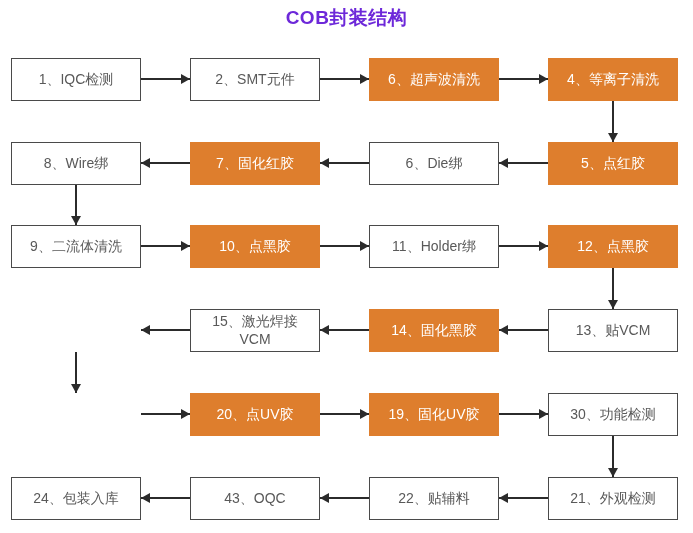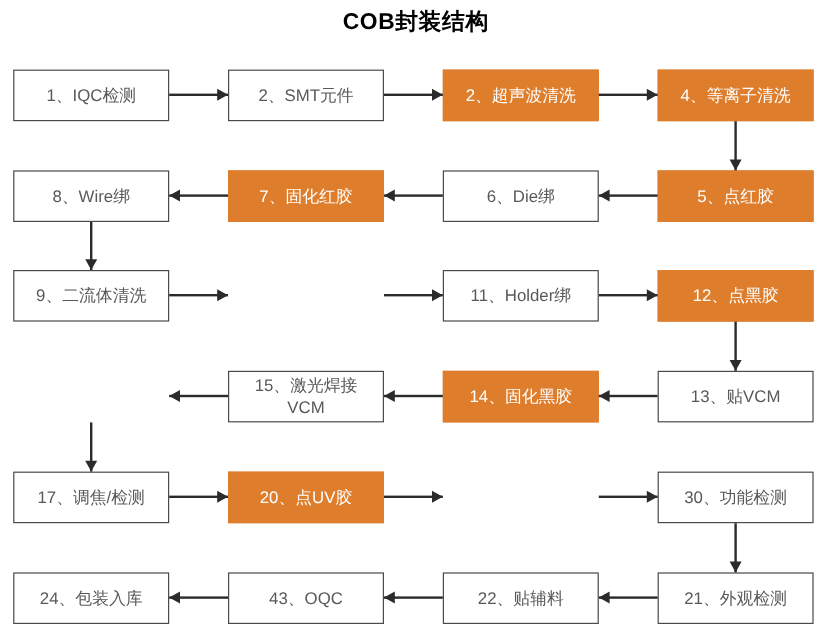--- a/index.html
+++ b/index.html
@@ -2,21 +2,21 @@
 <html style="--highlight-fill: #DE7E2D; --highlight-text: #FFFFFF; --box-fill: #FFFFFF; --box-border: #4A4A4A; --box-text: #595959; --arrow: #2B2B2B;"><head>
 <meta charset="utf-8">
 <style>
   html,body{margin:0;padding:0;background:#ffffff;}
   .canvas{
     position:relative;width:693px;height:533px;background:#ffffff;
     font-family:"Liberation Sans","DejaVu Sans",sans-serif;overflow:hidden;
   }
   .title{
     position:absolute;top:5px;left:0;width:100%;margin:0;
-    text-align:center;font-size:19px;font-weight:bold;color:#000000;
+    text-align:center;font-size:19px;font-weight:bold;color:#6d28d9;
     letter-spacing:0.5px;
   }
   .box{
     position:absolute;width:130px;height:43px;box-sizing:border-box;
     display:flex;align-items:center;justify-content:center;text-align:center;
     font-size:14px;line-height:1.25;padding:2px 10px;
     background:var(--box-fill,#ffffff);
     border:1px solid var(--box-border,#4a4a4a);
     color:var(--box-text,#595959);
   }
@@ -52,21 +52,21 @@
 <div class="canvas">
   <h1 class="title">COB封装结构</h1>
 
   <div class="box c0 r0" data-hl="false">
       <span>1、IQC检测</span>
     </div>
   <div class="box c1 r0" data-hl="false">
       <span>2、SMT元件</span>
     </div>
   <div class="box c2 r0" data-hl="true">
-      <span>2、超声波清洗</span>
+      <span>6、超声波清洗</span>
     </div>
   <div class="box c3 r0" data-hl="true">
       <span>4、等离子清洗</span>
     </div>
 
   <div class="box c0 r1" data-hl="false">
       <span>8、Wire绑</span>
     </div>
   <div class="box c1 r1" data-hl="true">
       <span>7、固化红胶</span>
@@ -74,42 +74,45 @@
   <div class="box c2 r1" data-hl="false">
       <span>6、Die绑</span>
     </div>
   <div class="box c3 r1" data-hl="true">
       <span>5、点红胶</span>
     </div>
 
   <div class="box c0 r2" data-hl="false">
       <span>9、二流体清洗</span>
     </div>
+  <div class="box c1 r2" data-hl="true">
+      <span>10、点黑胶</span>
+    </div>
   <div class="box c2 r2" data-hl="false">
       <span>11、Holder绑</span>
     </div>
   <div class="box c3 r2" data-hl="true">
       <span>12、点黑胶</span>
     </div>
 
   <div class="box c1 r3" data-hl="false">
       <span>15、激光焊接VCM</span>
     </div>
   <div class="box c2 r3" data-hl="true">
       <span>14、固化黑胶</span>
     </div>
   <div class="box c3 r3" data-hl="false">
       <span>13、贴VCM</span>
     </div>
 
-  <div class="box c0 r4" data-hl="false">
-      <span>17、调焦/检测</span>
-    </div>
   <div class="box c1 r4" data-hl="true">
       <span>20、点UV胶</span>
+    </div>
+  <div class="box c2 r4" data-hl="true">
+      <span>19、固化UV胶</span>
     </div>
   <div class="box c3 r4" data-hl="false">
       <span>30、功能检测</span>
     </div>
 
   <div class="box c0 r5" data-hl="false">
       <span>24、包装入库</span>
     </div>
   <div class="box c1 r5" data-hl="false">
       <span>43、OQC</span>

